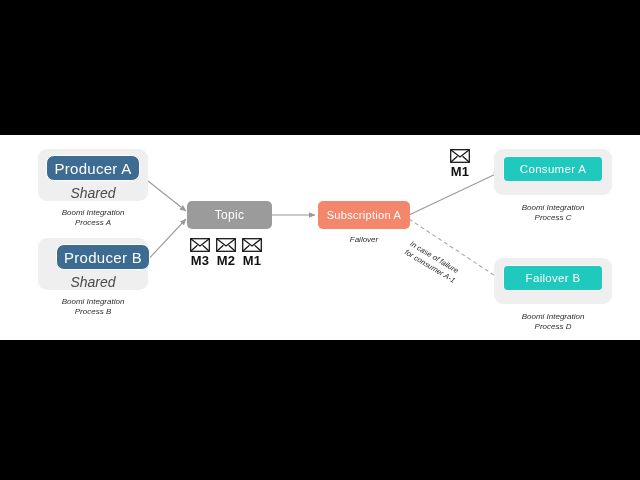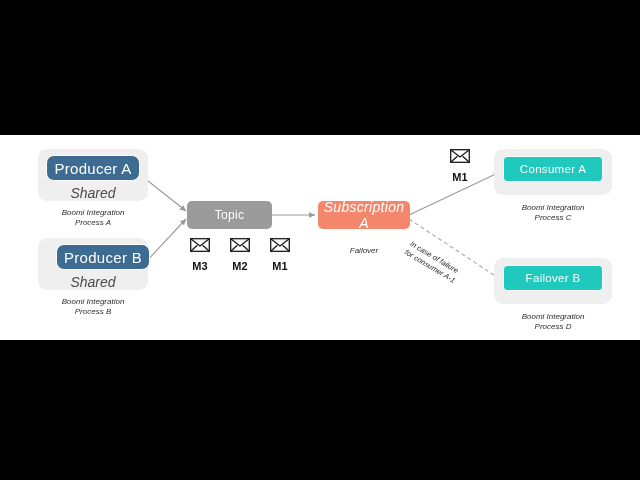--- a/index.html
+++ b/index.html
@@ -57,22 +57,21 @@
     font-size: 15px;
   }
   .node.topic {
     background: #9b9b9b;
     border-radius: 5px;
     font-size: 12px;
   }
   .node.subscription {
     background: #f4866b;
     border-radius: 5px;
-    font-size: 14px;
-    font-style: italic;
+    font-size: 11px;
   }
   .node.consumer {
     background: #1fc9bd;
     border-radius: 4px;
     border: 1.5px solid #ffffff;
     font-size: 11.5px;
   }
 
   
   .cap {
@@ -84,32 +83,32 @@
     white-space: pre-line;
   }
   .cap.shared   { font-size: 14px;   color: #4a4a4a; }
   .cap.process  { font-size: 8px;   color: #2e2e2e; }
   .cap.failover { font-size: 8px;   color: #2e2e2e; }
 
   
   .env-group {
     position: absolute;
     display: flex;
-    gap: 20px;
+    gap: 6px;
   }
   .env-item {
     display: flex;
     flex-direction: column;
     align-items: center;
   }
   .env-label {
-    font-size: 11px;
+    font-size: 13px;
     font-weight: bold;
     color: #111111;
-    margin-top: 8px;
+    margin-top: 1px;
     letter-spacing: .2px;
   }
 
   
   #arrows {
     position: absolute;
     left: 0; top: 0;
     width: 640px; height: 205px;
     pointer-events: none;
   }
@@ -202,21 +201,21 @@
           <path d="M0.7,0.7 L10,8 L19.3,0.7" fill="none" stroke="#1a1a1a" stroke-width="1.3"></path>
           <path d="M0.7,13.3 L7.4,7.2 M19.3,13.3 L12.6,7.2" fill="none" stroke="#1a1a1a" stroke-width="1.3"></path>
         </svg>
         <span class="env-label">M1</span>
       </div>
     </div>
 
     <div class="node subscription" style="left:318px; top:66px; width:92px; height:28px;">
       <span>Subscription A</span>
     </div>
-    <div class="cap failover" style="left:318px; top:111px; width:92px;">Failover</div>
+    <div class="cap failover" style="left:318px; top:100px; width:92px;">Failover</div>
 
     <div class="env-item" style="position:absolute; left:450px; top:14px;">
       <svg width="20" height="14" viewBox="0 0 20 14">
         <rect x="0.7" y="0.7" width="18.6" height="12.6" fill="#ffffff" stroke="#1a1a1a" stroke-width="1.3"></rect>
         <path d="M0.7,0.7 L10,8 L19.3,0.7" fill="none" stroke="#1a1a1a" stroke-width="1.3"></path>
         <path d="M0.7,13.3 L7.4,7.2 M19.3,13.3 L12.6,7.2" fill="none" stroke="#1a1a1a" stroke-width="1.3"></path>
       </svg>
       <span class="env-label">M1</span>
     </div>
 

